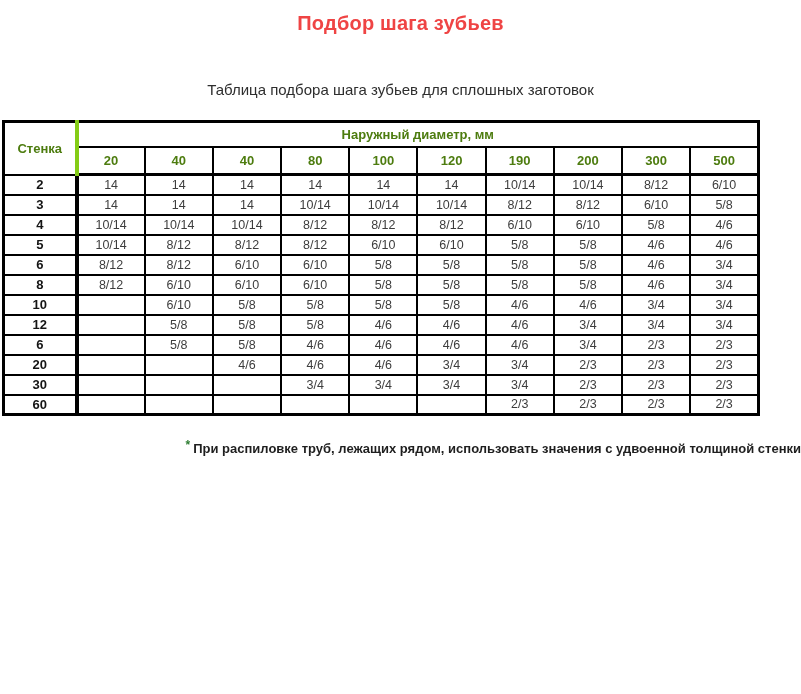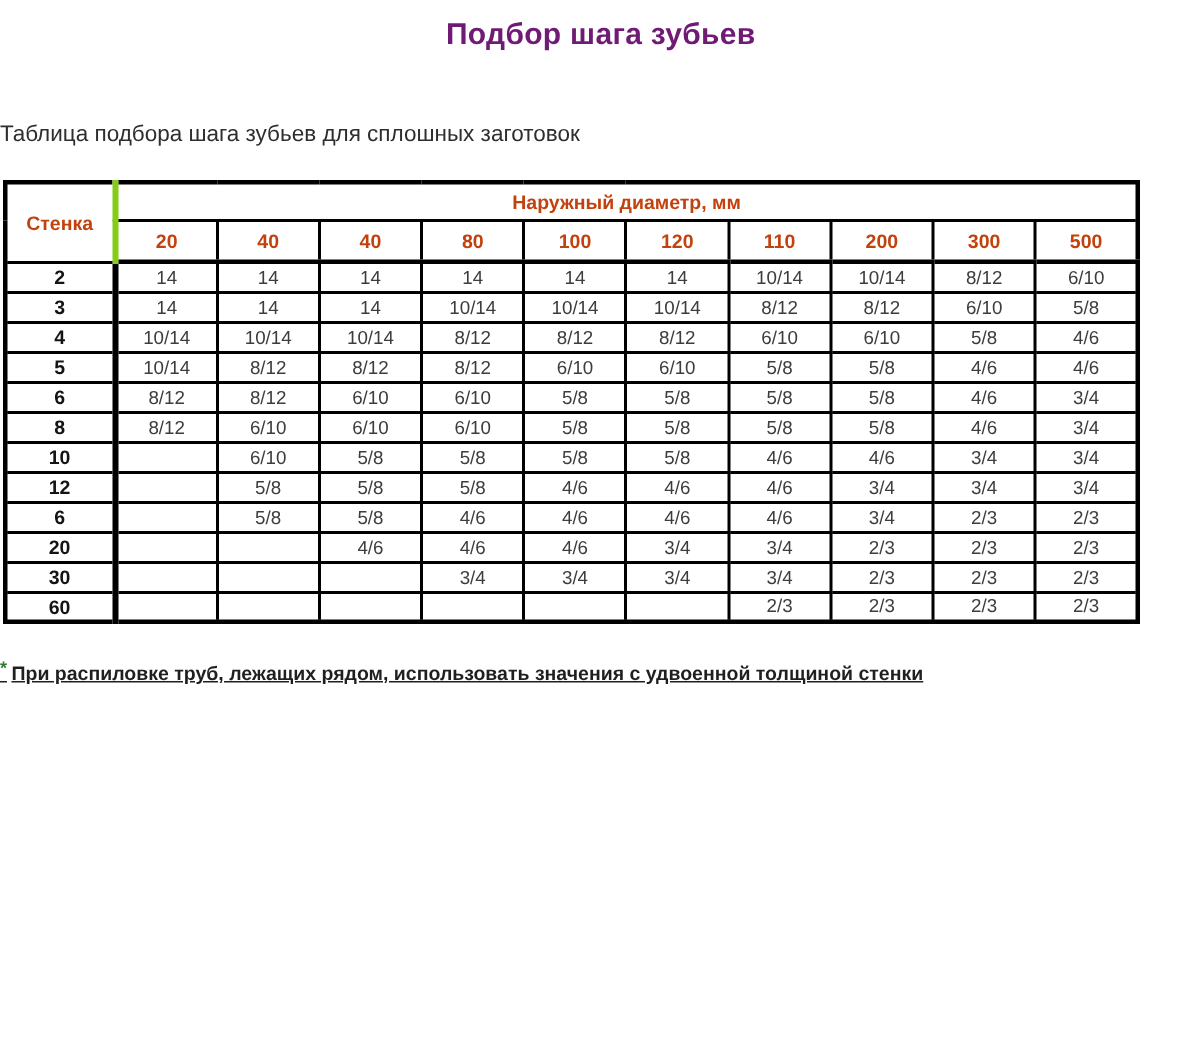--- a/index.html
+++ b/index.html
@@ -8,25 +8,26 @@
     width: 801px; height: 694px;
     background: #ffffff;
     font-family: "Liberation Sans", sans-serif;
     overflow: hidden;
   }
   .page-title {
     margin: 12px 0 0 0;
     text-align: center;
     font-size: 20px;
     font-weight: bold;
-    color: #701a75;
+    color: #ef4444;
     letter-spacing: 0.2px;
   }
   .caption {
     margin: 0;
+    text-align: center;
     font-size: 15px;
     color: #2e2e2e;
   }
   .caption-1 { margin-top: 46px; margin-bottom: 22px; }
   .caption-2 { margin-top: 64px; margin-bottom: 20px; }
 
   table {
     border-collapse: collapse;
     table-layout: fixed;
     width: 758px;
@@ -54,46 +55,45 @@
     font-weight: normal;
     color: #3a3a3a;
   }
 
   
   .t2 { border: 3px solid #000; }
   .t2 th, .t2 td { border: 2px solid #000; }
   .t2 thead th {
     font-size: 13px;
     font-weight: bold;
-    color: #c2410c;
+    color: #4d7c0f;
   }
   .t2 .group-header-row { height: 25px; }
   .t2 .col-header-row { height: 28px; }
   .t2 .col-header-row th { border-bottom: 3px solid #000; }
   .t2 .corner-cell { border-right: 4px solid #84cc16; }
   .t2 tbody tr { height: 20px; }
   .t2 tbody th {
     font-size: 13px;
     font-weight: bold;
     color: #141414;
     border-right: 4px solid #000;
   }
   .t2 tbody td {
     font-size: 12.5px;
     font-weight: normal;
     color: #3d3d3d;
   }
 
   .footnote {
     margin: 22px 0 0 0;
-    text-align: left;
+    text-align: right;
     font-size: 13px;
     font-weight: bold;
     color: #1f1f1f;
-    text-decoration: underline;
   }
   .footnote .asterisk {
     color: #2e7d32;
     font-size: 12px;
     vertical-align: 4px;
     margin-right: 3px;
   }
 </style>
 </head>
 <body>
@@ -124,21 +124,21 @@
         <th class="corner-cell" rowspan="2">Стенка</th>
         <th colspan="10">Наружный диаметр, мм</th>
       </tr>
       <tr class="col-header-row">
         <th>20</th>
         <th>40</th>
         <th>40</th>
         <th>80</th>
         <th>100</th>
         <th>120</th>
-        <th>110</th>
+        <th>190</th>
         <th>200</th>
         <th>300</th>
         <th>500</th>
       </tr>
     </thead>
     <tbody>
 
         <tr>
           <th>2</th>
           <td>14</td>

